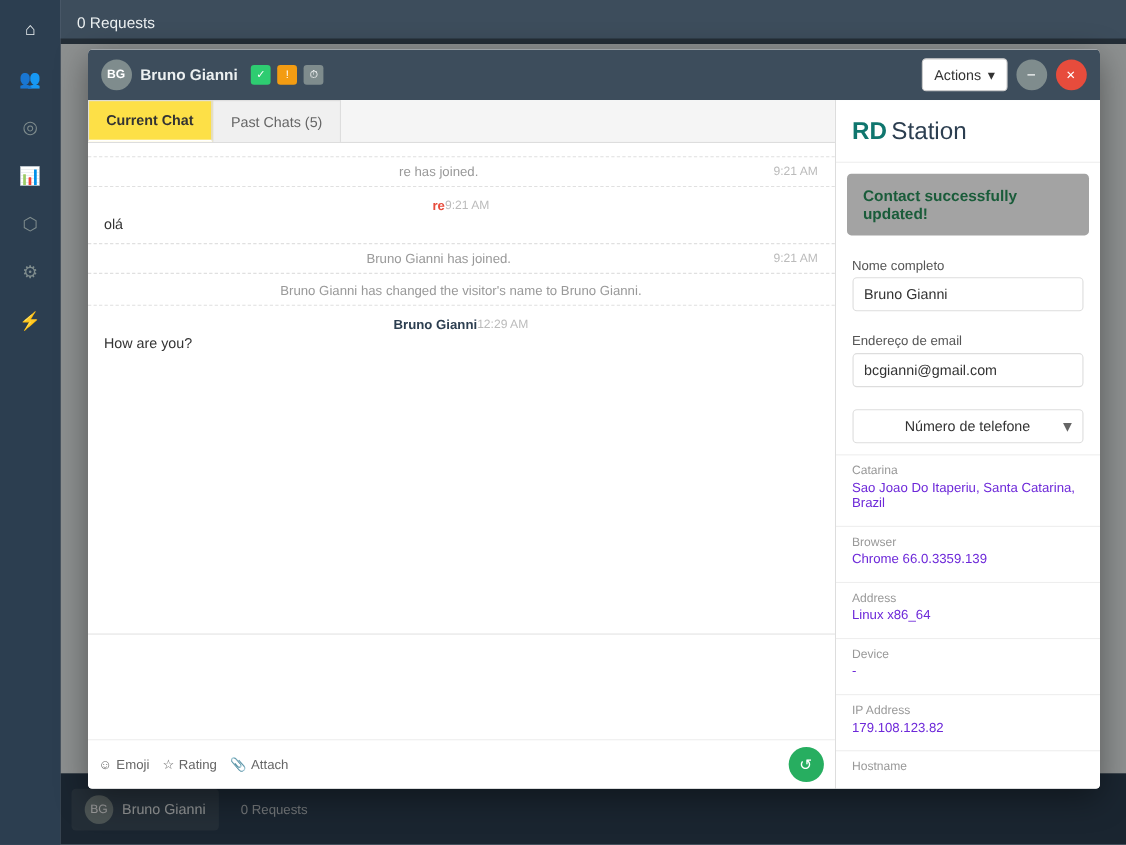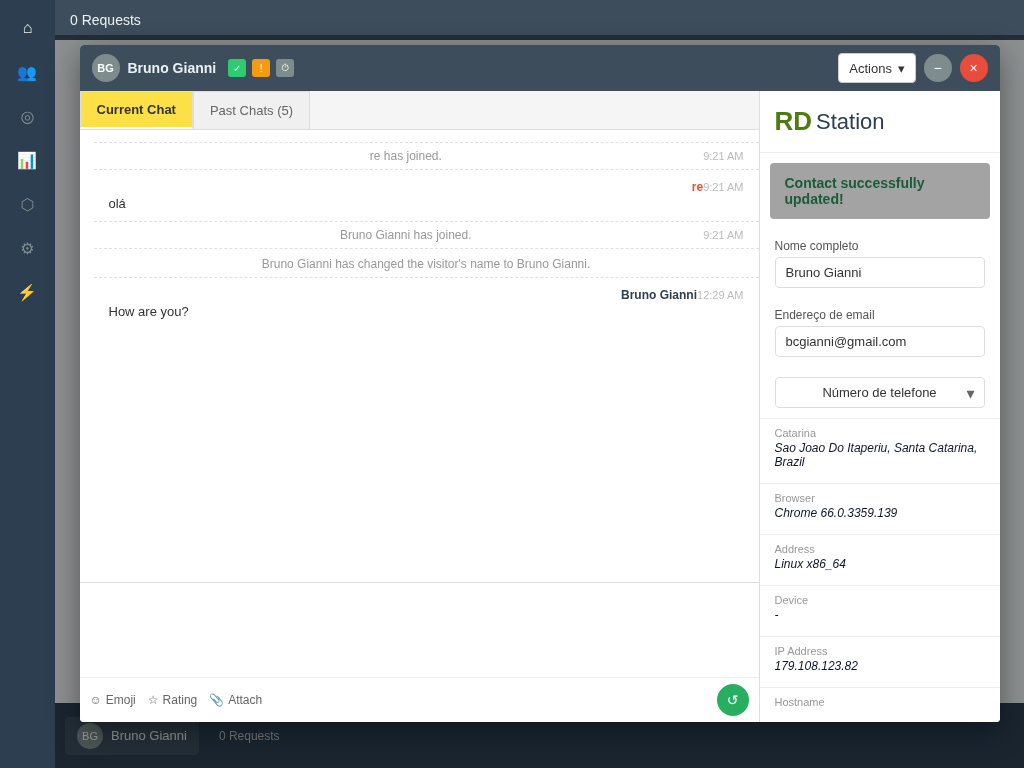--- a/index.html
+++ b/index.html
@@ -228,21 +228,20 @@
       background: #f0f0f0;
       color: #666;
     }
 
     
     .chat-messages {
       flex: 1;
       overflow-y: auto;
       padding: 10px 0;
       background: #fff;
-      margin-left: 14px;
     }
 
     .system-message {
       text-align: center;
       padding: 6px 15px;
       color: #999;
       font-size: 12px;
       display: flex;
       justify-content: space-between;
       align-items: center;
@@ -262,21 +261,21 @@
       white-space: nowrap;
     }
 
     .user-message {
       padding: 6px 15px;
       margin: 4px 0;
     }
 
     .user-message-header {
       display: flex;
-      justify-content: flex-end;
+      justify-content: center;
       align-items: center;
       margin-bottom: 2px;
     }
 
     .user-message-name {
       font-size: 12px;
       font-weight: 700;
       color: #e74c3c;
     }
 
@@ -355,23 +354,23 @@
 
     .rd-station-logo {
       padding: 15px;
       display: flex;
       align-items: center;
       gap: 4px;
       border-bottom: 1px solid #eee;
     }
 
     .rd-logo-rd {
-      font-size: 26px;
+      font-size: 22px;
       font-weight: 900;
-      color: #4d7c0f;
+      color: #0f766e;
     }
 
     .rd-logo-station {
       font-size: 22px;
       font-weight: 300;
       color: #2c3e50;
     }
 
     .contact-success-banner {
       margin: 10px;
@@ -438,23 +437,22 @@
     }
 
     .info-label {
       font-size: 11px;
       color: #999;
       margin-bottom: 2px;
     }
 
     .info-value {
       font-size: 12px;
-      color: #0f172a;
+      color: #6d28d9;
       margin-bottom: 6px;
-      font-style: italic;
     }
 
     
     .bottom-bar {
       position: absolute;
       bottom: 0;
       left: 55px;
       right: 0;
       height: 65px;
       background: #2c3e50;

